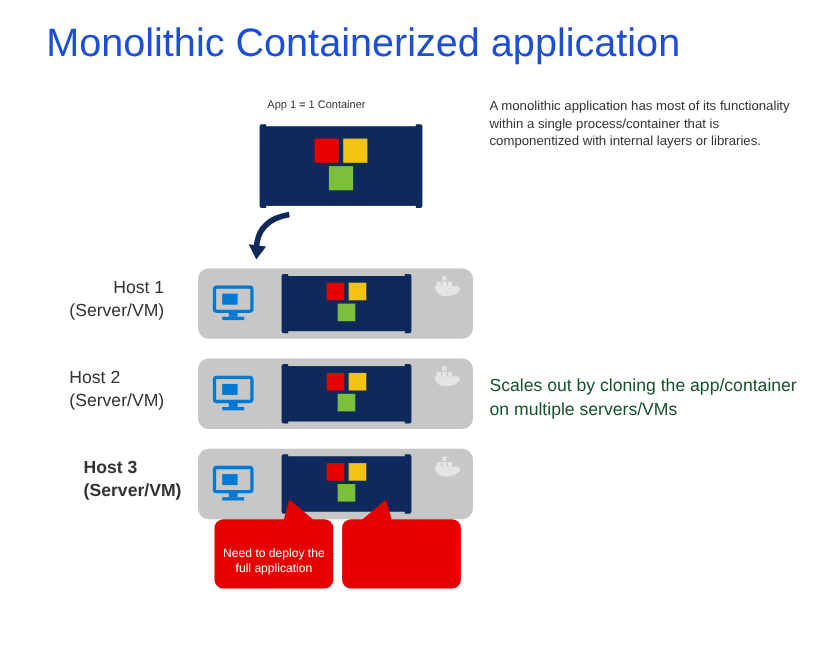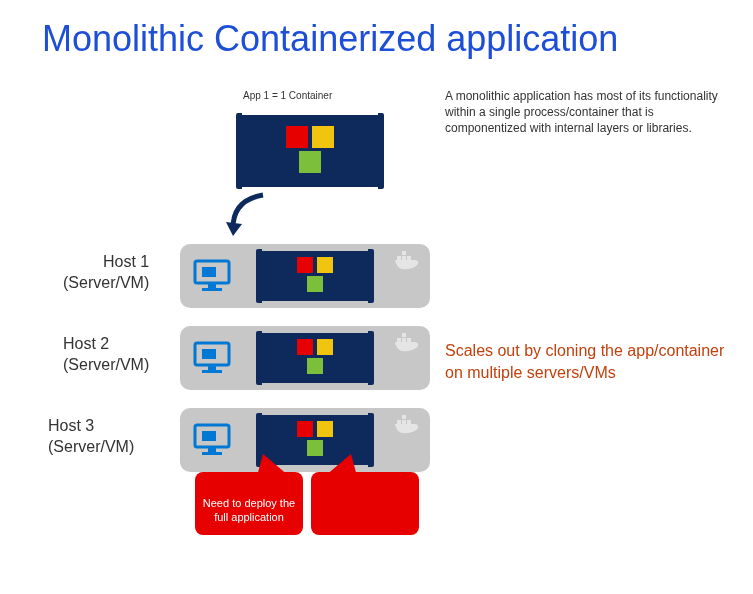--- a/index.html
+++ b/index.html
@@ -35,21 +35,21 @@
   line-height: 1.35;
   color: #333;
 }
 .desc2 {
   position: absolute;
   top: 340px;
   left: 445px;
   width: 280px;
   font-size: 16px;
   line-height: 1.35;
-  color: #c2410c;
+  color: #14532d;
 }
 .container-box {
   background: #0e2a5c;
   border: 2px solid #0e2a5c;
   position: relative;
   display: flex;
   flex-direction: column;
   align-items: center;
   justify-content: center;
 }
@@ -98,21 +98,21 @@
 .host-row.h3 { top: 408px; }
 .host-label {
   position: absolute;
   font-size: 16px;
   color: #333;
   text-align: left;
   line-height: 1.3;
 }
 .host-label.l1 { top: 252px; left: 63px; text-align: right; }
 .host-label.l2 { top: 334px; left: 63px; }
-.host-label.l3 { top: 416px; left: 48px; }
+.host-label.l3 { top: 416px; left: 76px; font-weight: bold; }
 .monitor {
   width: 40px;
   height: 36px;
   margin-left: 12px;
   position: relative;
 }
 .row-container {
   width: 110px;
   height: 50px;
   margin-left: 28px;

